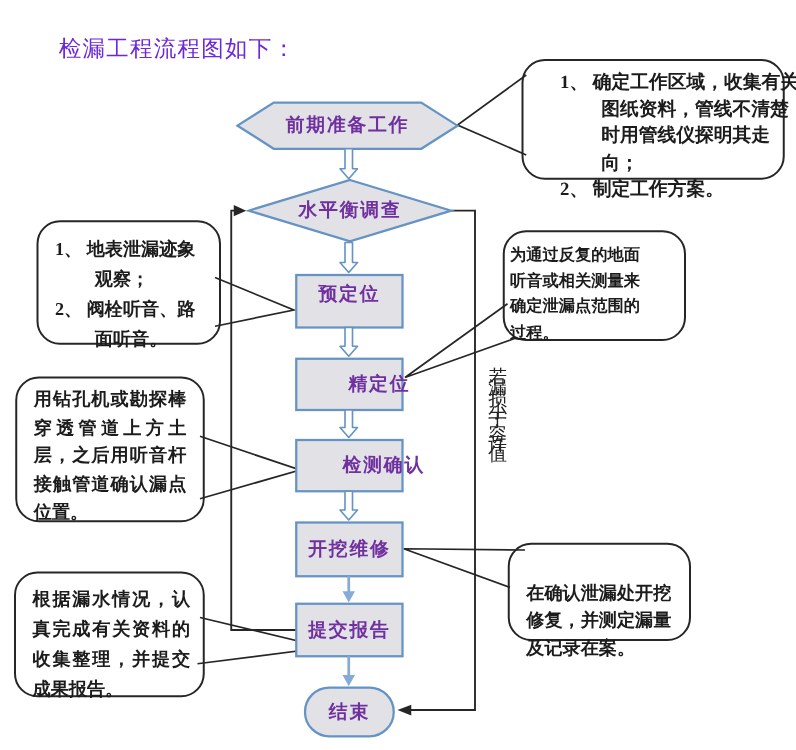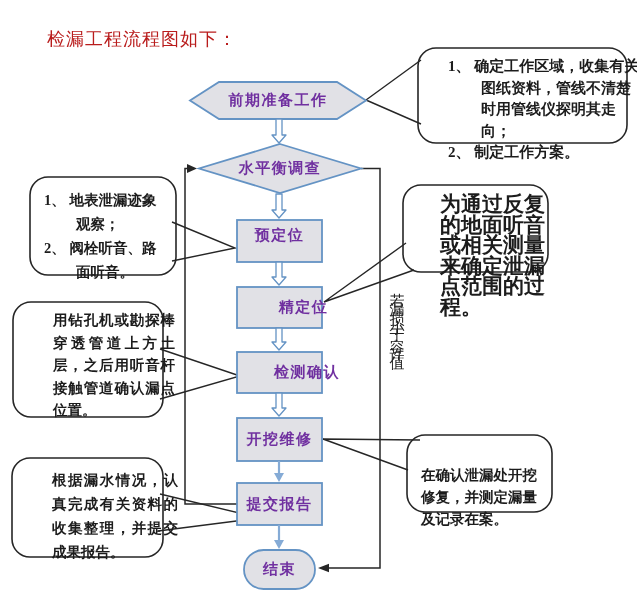--- a/index.html
+++ b/index.html
@@ -1,26 +1,26 @@
 <!DOCTYPE html>
 <html><head>
 <meta charset="utf-8">
 <style>
   html,body{margin:0;padding:0;background:#fff;}
   .canvas{position:relative;width:637px;height:600px;background:#ffffff;overflow:hidden;
           font-family:"Liberation Serif","DejaVu Serif",serif;}
   svg.diagram{position:absolute;left:0;top:0;}
-  .title{position:absolute;left:47px;top:27px;font-size:18px;color:#b91c1c;letter-spacing:1px;}
+  .title{position:absolute;left:47px;top:27px;font-size:18px;color:#6d28d9;letter-spacing:1px;}
   .node-label{position:absolute;display:flex;align-items:center;justify-content:center;
       font-weight:bold;color:#7030a0;font-size:15px;letter-spacing:1.5px;
       font-family:"Liberation Sans","DejaVu Sans",sans-serif;}
   .callout-text{position:absolute;font-weight:bold;color:#1c1c1c;
       font-family:"Liberation Serif","DejaVu Serif",serif;line-break:strict;}
   .callout-text .item{padding-left:2.2em;text-indent:-2.2em;}
-  .just{text-align:justify;margin-left:26px;}
+  .just{text-align:justify;}
   .loop-label{position:absolute;left:387px;top:281px;height:205px;
       writing-mode:vertical-rl;text-orientation:upright;letter-spacing:9px;
       font-size:15px;color:#222;}
 </style>
 </head>
 <body>
 
 <div class="canvas">
 
   <svg class="diagram" width="637" height="600" viewBox="0 0 637 600">
@@ -97,21 +97,21 @@
   <div class="callout-text" style="left:448px;top:56px;width:194px;font-size:15px;line-height:21.5px;">
     <div class="item">1、 确定工作区域，收集有关图纸资料，管线不清楚时用管线仪探明其走向；</div>
     <div class="item">2、 制定工作方案。</div>
   </div>
 
   <div class="callout-text" style="left:44px;top:188px;width:126px;font-size:14.5px;line-height:24px;">
     <div class="item">1、 地表泄漏迹象观察；</div>
     <div class="item">2、 阀栓听音、路面听音。</div>
   </div>
 
-  <div class="callout-text" style="left:440px;top:194px;width:110px;font-size:21px;line-height:20.5px;">为通过反复的地面听音或相关测量来确定泄漏点范围的过程。</div>
+  <div class="callout-text" style="left:408px;top:194px;width:110px;font-size:13px;line-height:20.5px;">为通过反复的地面听音或相关测量来确定泄漏点范围的过程。</div>
 
   <div class="callout-text just" style="left:27px;top:309px;width:122px;font-size:14.5px;line-height:22.5px;">用钻孔机或勘探棒穿透管道上方土层，之后用听音杆接触管道确认漏点位置。</div>
 
   <div class="callout-text just" style="left:26px;top:468px;width:126px;font-size:14.5px;line-height:24px;">根据漏水情况，认真完成有关资料的收集整理，并提交成果报告。</div>
 
   <div class="callout-text" style="left:421px;top:446px;width:118px;font-size:14.5px;line-height:22px;margin-top:18px;">在确认泄漏处开挖修复，并测定漏量及记录在案。</div>
 
 </div>
 
 </body></html>

